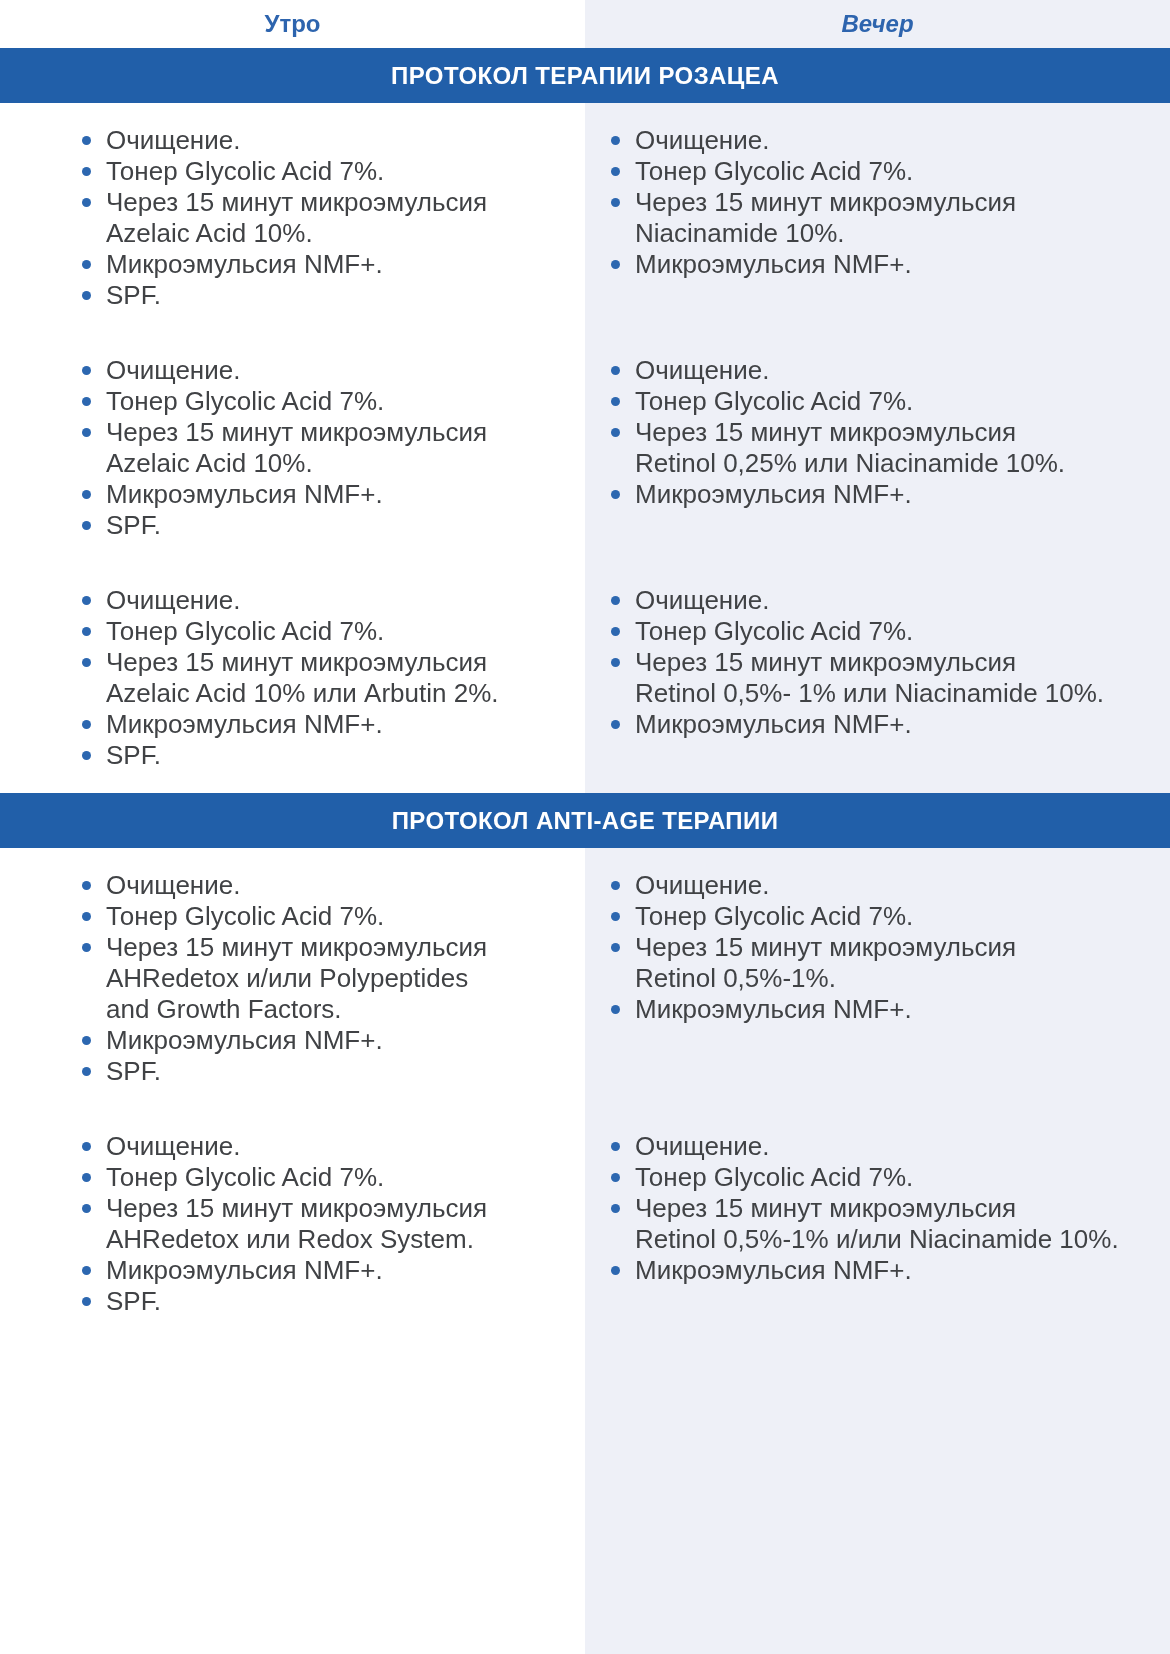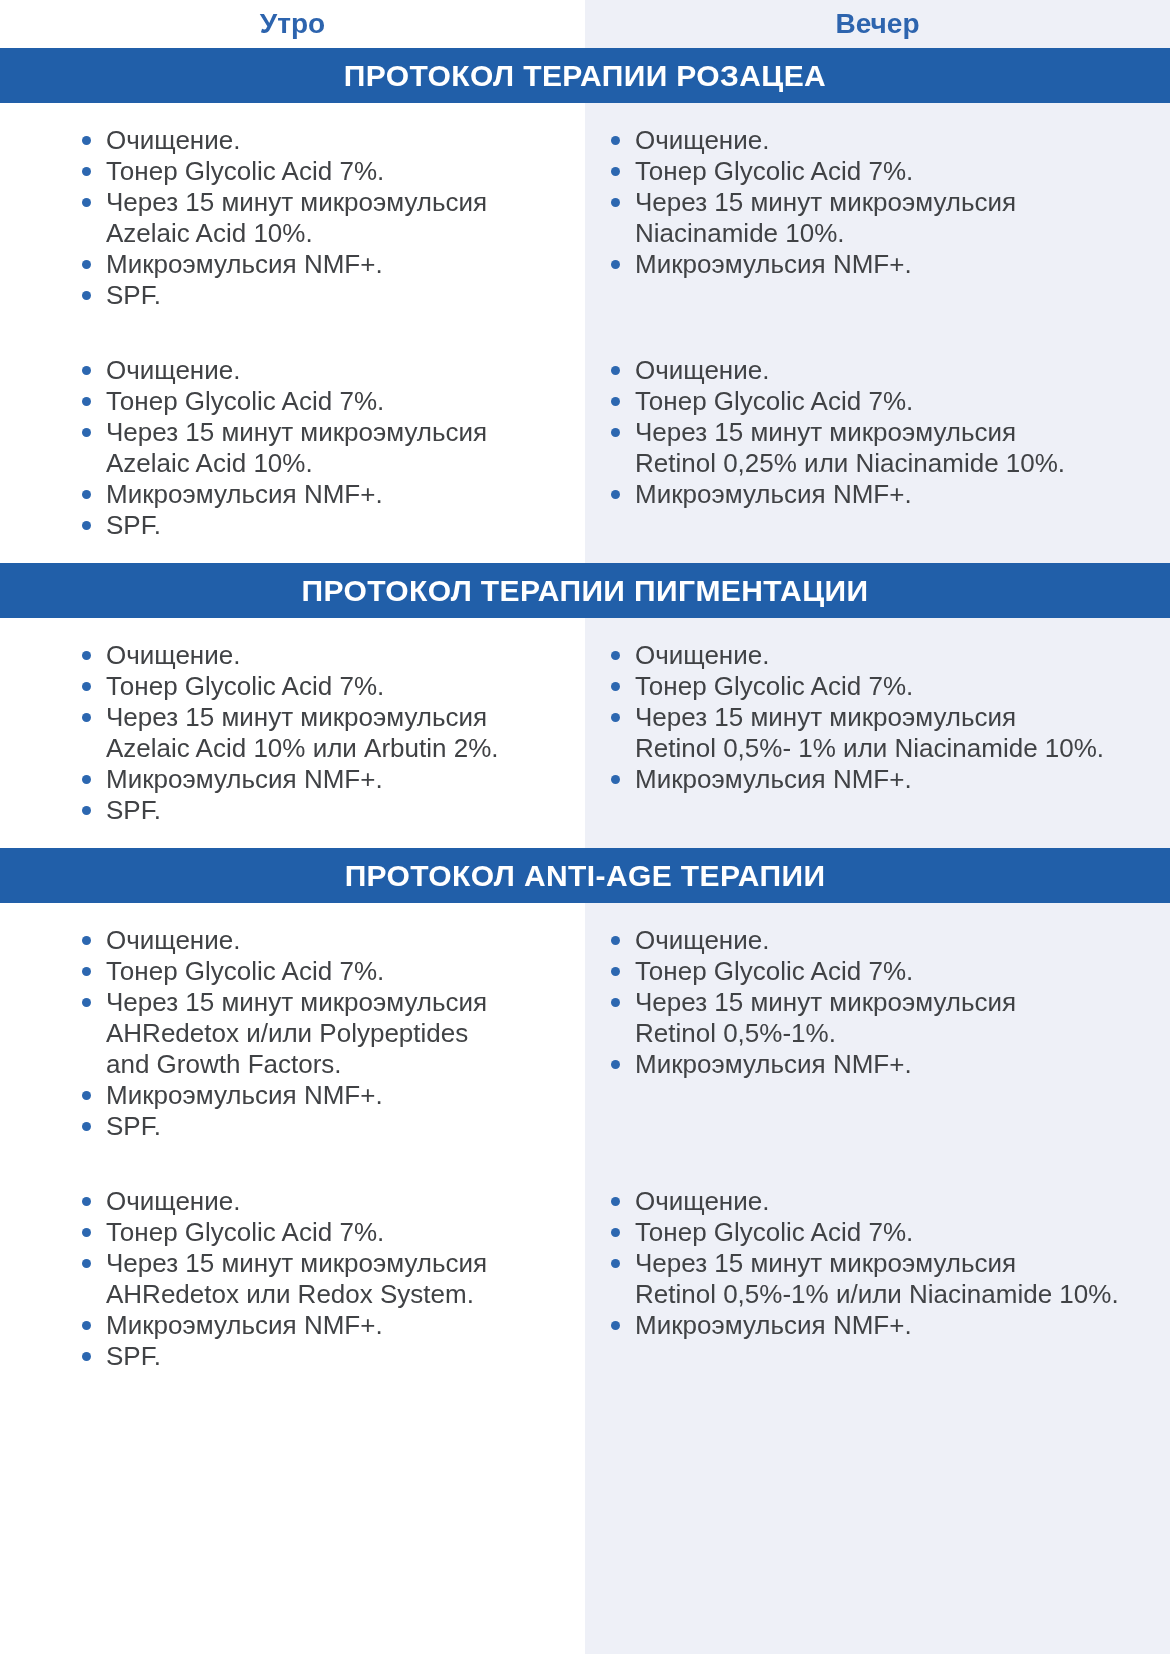--- a/index.html
+++ b/index.html
@@ -9,29 +9,29 @@
     margin:0 auto;
     overflow:hidden;
     display:flex;flex-direction:column;
     font-family:"Liberation Sans","DejaVu Sans",sans-serif;
     background:#ffffff;
   }
   
   .day-header{display:flex;height:48px;flex:0 0 auto;}
   .day-cell{
     width:50%;display:flex;align-items:center;justify-content:center;
-    font-size:28px;font-weight:700;color:var(--header-blue,#2d64ae);
+    font-size:24px;font-weight:700;color:var(--header-blue,#2d64ae);
   }
   .day-cell.morning{background:#ffffff;}
-  .day-cell.evening{background:var(--evening-bg,#eef0f7);}
+  .day-cell.evening{background:var(--evening-bg,#eef0f7);font-style:italic;}
   
   .banner{
     height:55px;flex:0 0 auto;
     display:flex;align-items:center;justify-content:center;
-    font-size:30px;font-weight:700;letter-spacing:.4px;
+    font-size:24px;font-weight:700;letter-spacing:.4px;
   }
   .banner.dark{background:var(--banner-dark,#215fa9);color:#ffffff;}
   .banner.light{background:var(--banner-light,#edeff5);color:var(--heading-blue,#2b5fa8);}
   
   .row{display:flex;flex:0 0 auto;}
   .row.grow{flex:1 1 auto;min-height:0;}
   .cell{width:50%;box-sizing:border-box;padding:22px 0 22px 0;}
   .cell.morning{background:#ffffff;padding-left:80px;}
   .cell.evening{background:var(--evening-bg,#eef0f7);padding-left:24px;}
   ul.plist{
@@ -106,23 +106,20 @@
       <ul class="plist">
         <li>Очищение.</li>
         <li>Тонер Glycolic Acid 7%.</li>
         <li>Через 15 минут микроэмульсия
 Retinol 0,25% или Niacinamide 10%.</li>
         <li>Микроэмульсия NMF+.</li>
       </ul>
     </div>
   </section>
 
-  <div class="banner dark">
-    <span>ПРОТОКОЛ ТЕРАПИИ ПИГМЕНТАЦИИ</span>
-  </div>
 
   <section class="row">
     <div class="cell morning">
       <ul class="plist">
         <li>Очищение.</li>
         <li>Тонер Glycolic Acid 7%.</li>
         <li>Через 15 минут микроэмульсия
 Azelaic Acid 10% или Arbutin 2%.</li>
         <li>Микроэмульсия NMF+.</li>
         <li>SPF.</li>

